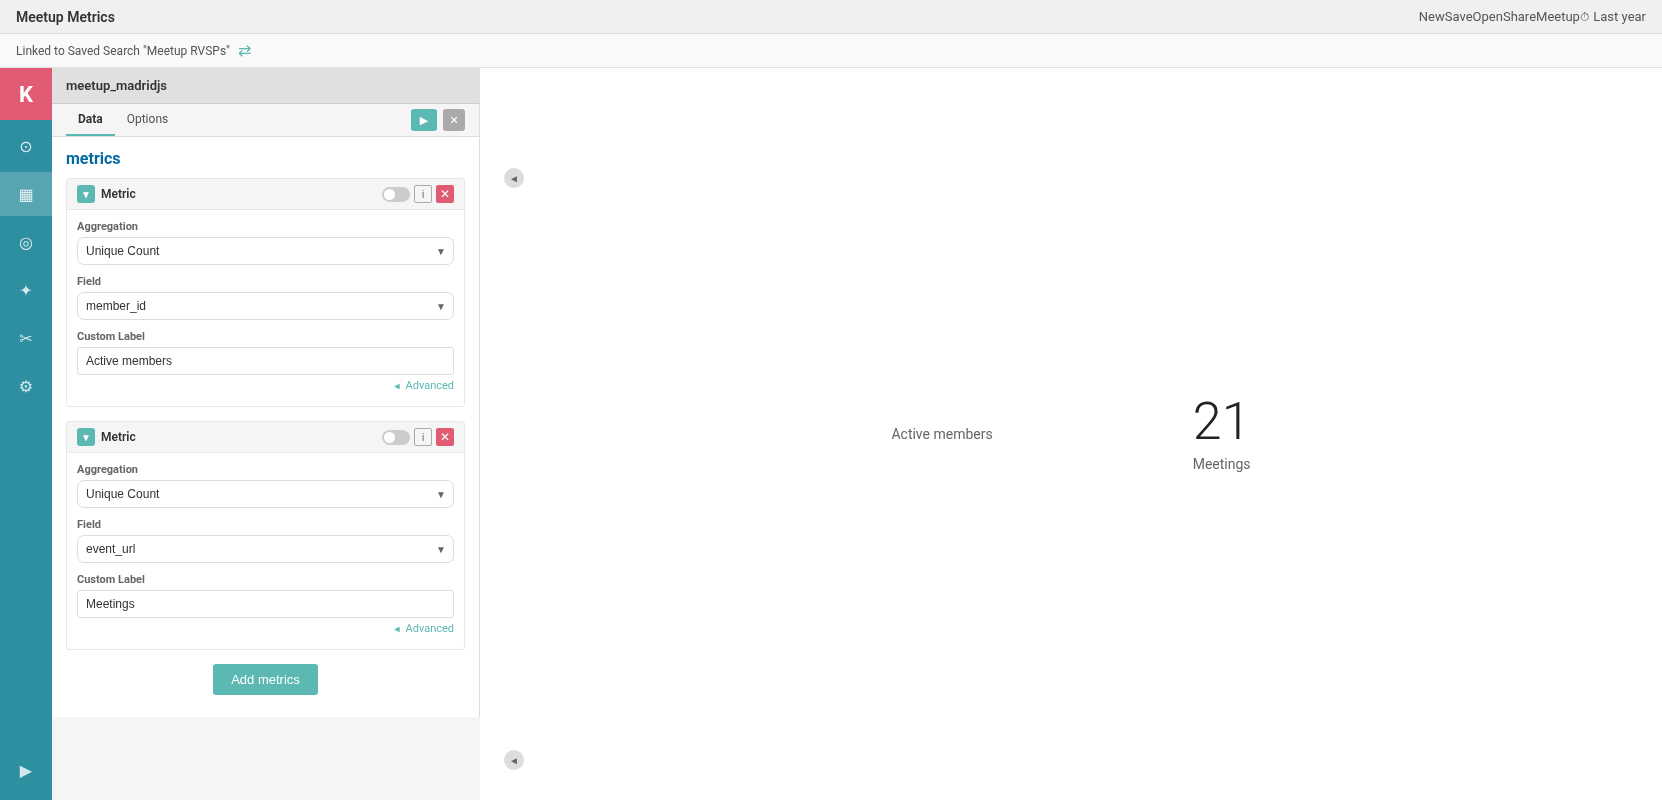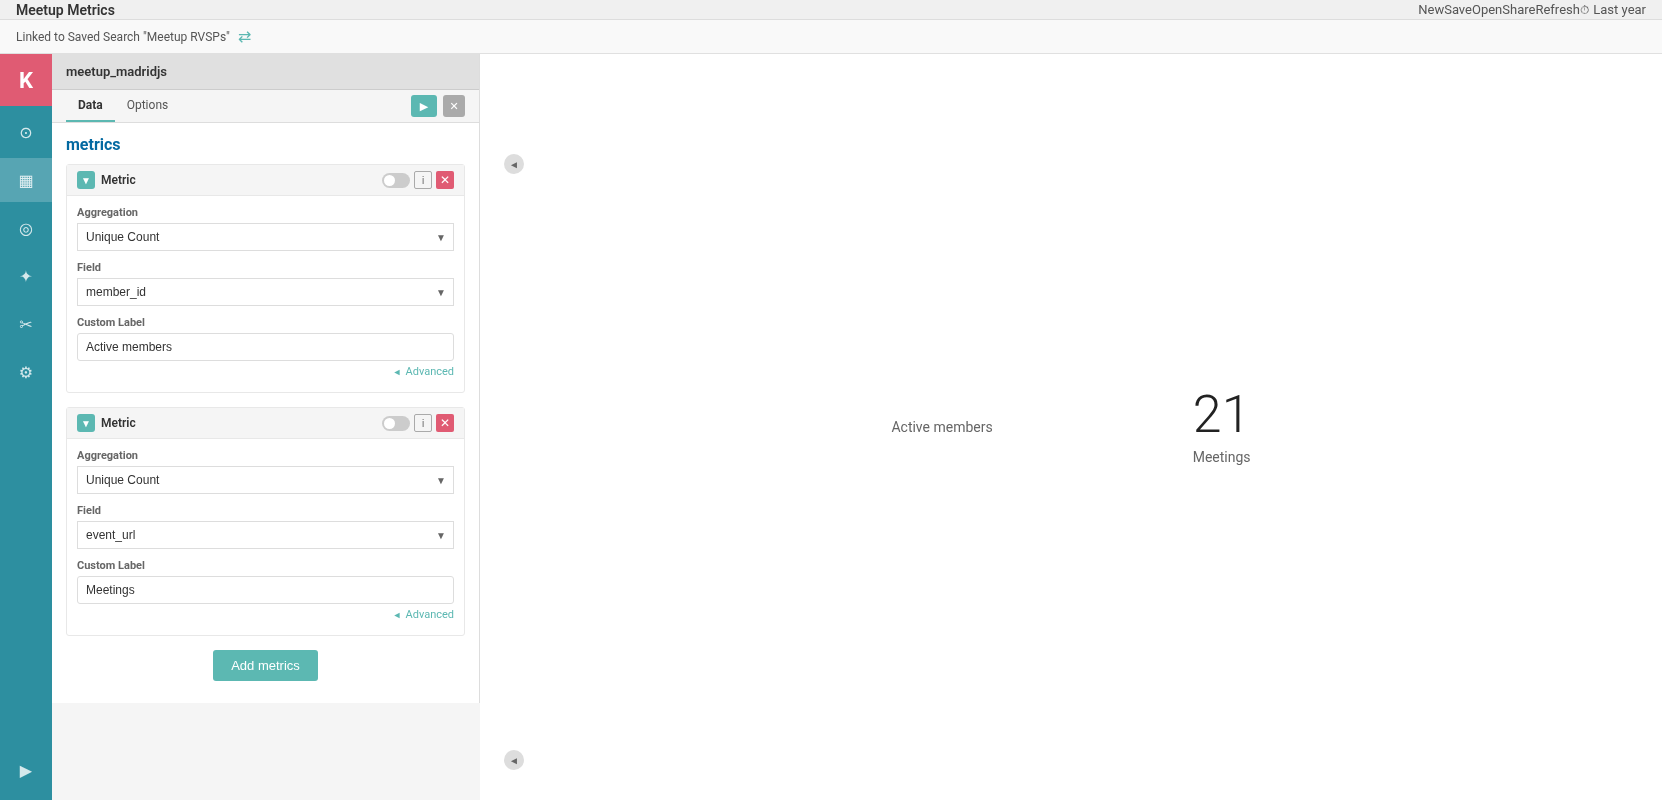--- a/index.html
+++ b/index.html
@@ -1,20 +1,20 @@
 <!DOCTYPE html>
 <html><head>
   <meta charset="utf-8">
   <style>
     * { box-sizing: border-box; margin: 0; padding: 0; }
     body { font-family: -apple-system, BlinkMacSystemFont, 'Segoe UI', Roboto, sans-serif; font-size: 13px; background: #f5f5f5; display: flex; flex-direction: column; height: 800px; overflow: hidden; }
 
     
     .top-bar {
-      height: 20px;
+      height: 34px;
       background: #f0f0f0;
       border-bottom: 1px solid #ddd;
       display: flex;
       align-items: center;
       justify-content: space-between;
       padding: 0 16px;
     }
     .top-bar-title {
       font-weight: 600;
       font-size: 14px;
@@ -291,21 +291,21 @@
       font-weight: 700;
     }
     .select-wrap {
       position: relative;
       margin-bottom: 10px;
     }
     .select-wrap select {
       width: 100%;
       padding: 6px 28px 6px 8px;
       border: 1px solid #ddd;
-      border-radius: 0;
+      border-radius: 7px;
       font-size: 12px;
       color: #333;
       background: #fff;
       appearance: none;
       cursor: pointer;
     }
     .select-arrow {
       position: absolute;
       right: 8px;
       top: 50%;
@@ -424,21 +424,21 @@
 </head>
 <body>
 
 <div class="top-bar">
   <span class="top-bar-title">Meetup Metrics</span>
   <div class="top-bar-actions">
     <a>New</a>
     <a>Save</a>
     <a>Open</a>
     <a>Share</a>
-    <a>Refresh</a>
+    <a>Meetup</a>
     <div class="last-year">
       <span class="clock-icon">⏱</span>
       <span>Last year</span>
     </div>
   </div>
 </div>
 
 <div class="subtitle-bar">
   <span>Linked to Saved Search "Meetup RVSPs"</span>
   <span class="link-icon">⇄</span>

